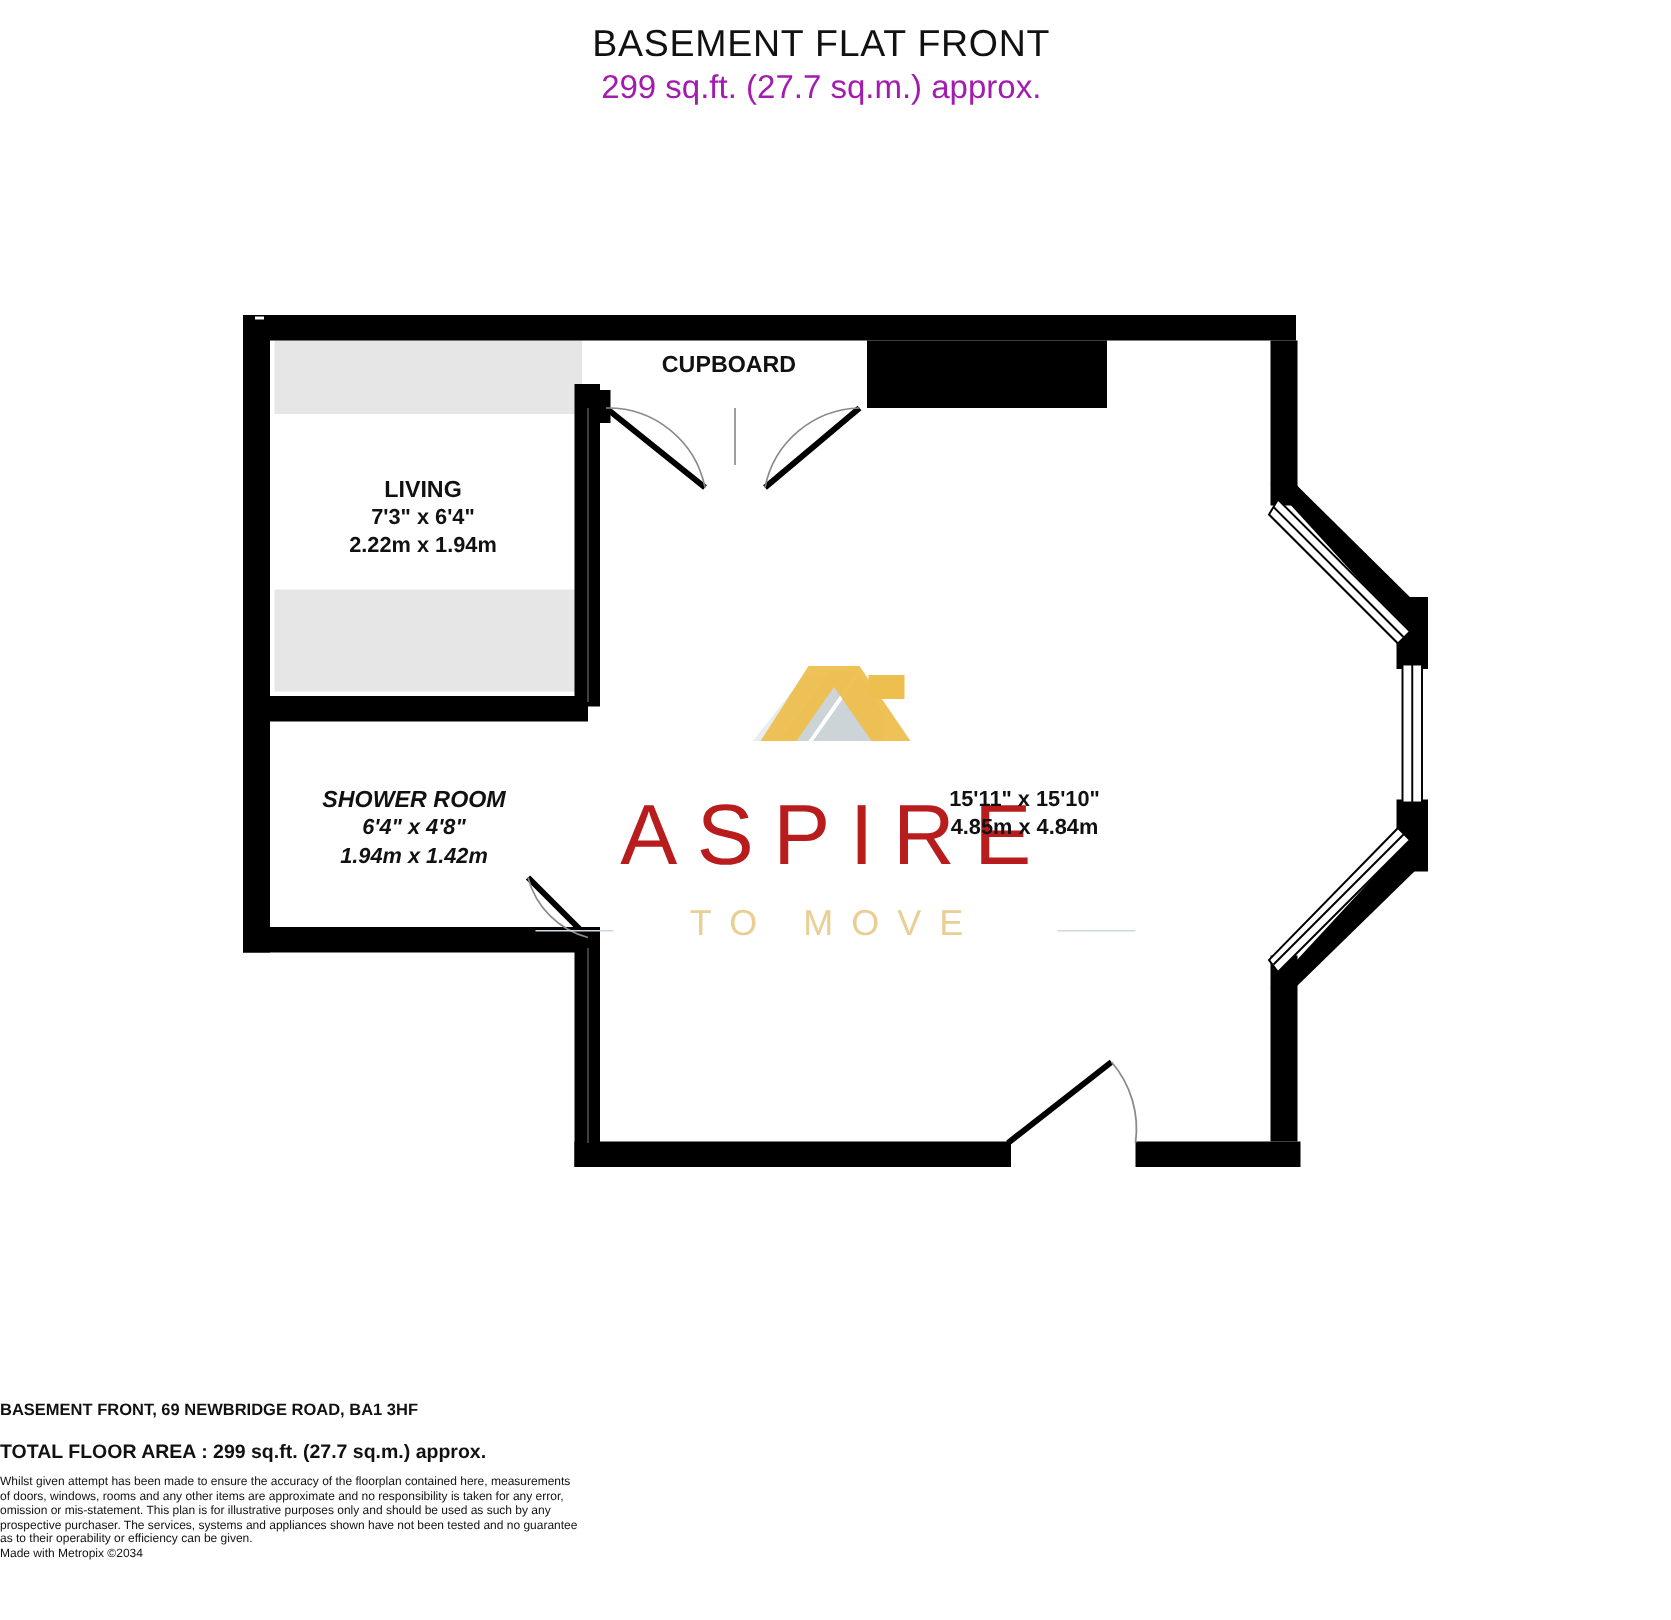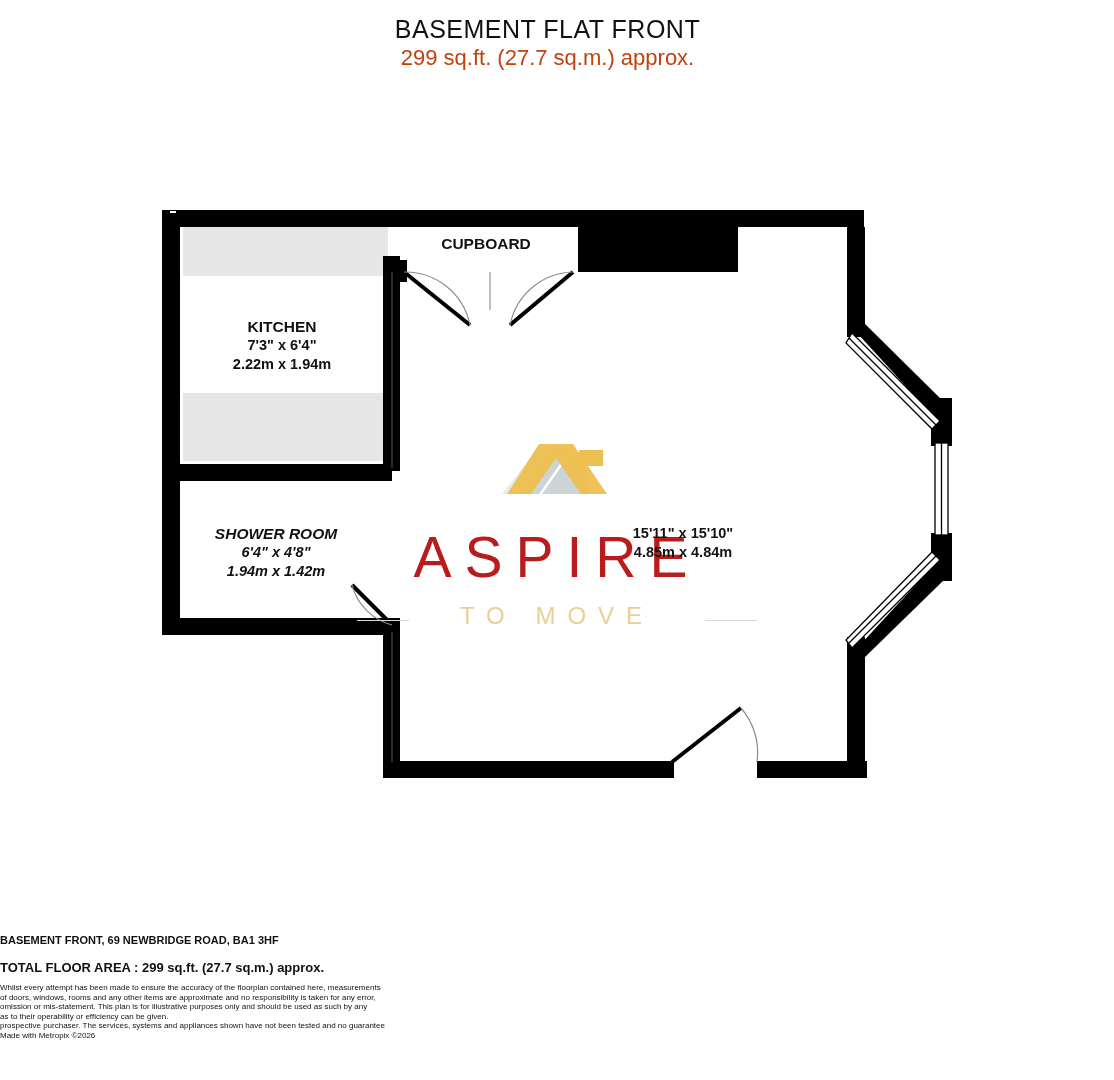--- a/index.html
+++ b/index.html
@@ -25,21 +25,21 @@
     text-align: center;
   }
   #title-block .line1 {
     font-size: 25px;
     letter-spacing: 0.5px;
     color: #111;
     line-height: 30px;
   }
   #title-block .line2 {
     font-size: 22px;
-    color: #c2410c;
+    color: #a21caf;
     line-height: 28px;
   }
 
   
   #floorplan {
     position: absolute;
     left: 0;
     top: 0;
     width: 1114px;
     height: 1080px;
@@ -234,21 +234,21 @@
     <polygon points="182,12 216,12 250,62 224,62 199,26 174,62 150,62" fill="#edbf4e" opacity="0.95"></polygon>
     <rect x="222" y="18" width="24" height="16" fill="#edbf4e"></rect>
   </svg>
   <div class="wm-text">ASPIRE</div>
   <div class="wm-rule left"></div>
   <div class="wm-rule right"></div>
   <div class="wm-sub">TO MOVE</div>
 </div>
 
 <div class="room-label" id="label-kitchen">
-  <div class="name">KITCHEN</div>
+  <div class="name">LIVING</div>
   <div class="dim">7'3"  x 6'4"</div>
   <div class="dim">2.22m  x 1.94m</div>
 </div>
 
 <div class="room-label" id="label-cupboard">
   <div class="name">CUPBOARD</div>
 </div>
 
 <div class="room-label" id="label-shower">
   <div class="name">SHOWER ROOM</div>
@@ -258,20 +258,20 @@
 
 <div class="room-label" id="label-bedroom">
   <div class="dim">15'11"  x 15'10"</div>
   <div class="dim">4.85m  x 4.84m</div>
 </div>
 
 <div id="footer">
   <div class="addr">BASEMENT FRONT, 69 NEWBRIDGE ROAD, BA1 3HF</div>
   <div class="total">TOTAL FLOOR AREA : 299 sq.ft. (27.7 sq.m.) approx.</div>
   <div class="disclaimer">
-    <div>Whilst every attempt has been made to ensure the accuracy of the floorplan contained here, measurements</div>
+    <div>Whilst given attempt has been made to ensure the accuracy of the floorplan contained here, measurements</div>
     <div>of doors, windows, rooms and any other items are approximate and no responsibility is taken for any error,</div>
     <div>omission or mis-statement. This plan is for illustrative purposes only and should be used as such by any</div>
+    <div>prospective purchaser. The services, systems and appliances shown have not been tested and no guarantee</div>
     <div>as to their operability or efficiency can be given.</div>
-    <div>prospective purchaser. The services, systems and appliances shown have not been tested and no guarantee</div>
   </div>
-  <div class="made">Made with Metropix ©2026</div>
+  <div class="made">Made with Metropix ©2034</div>
 </div>
 
 </body></html>

